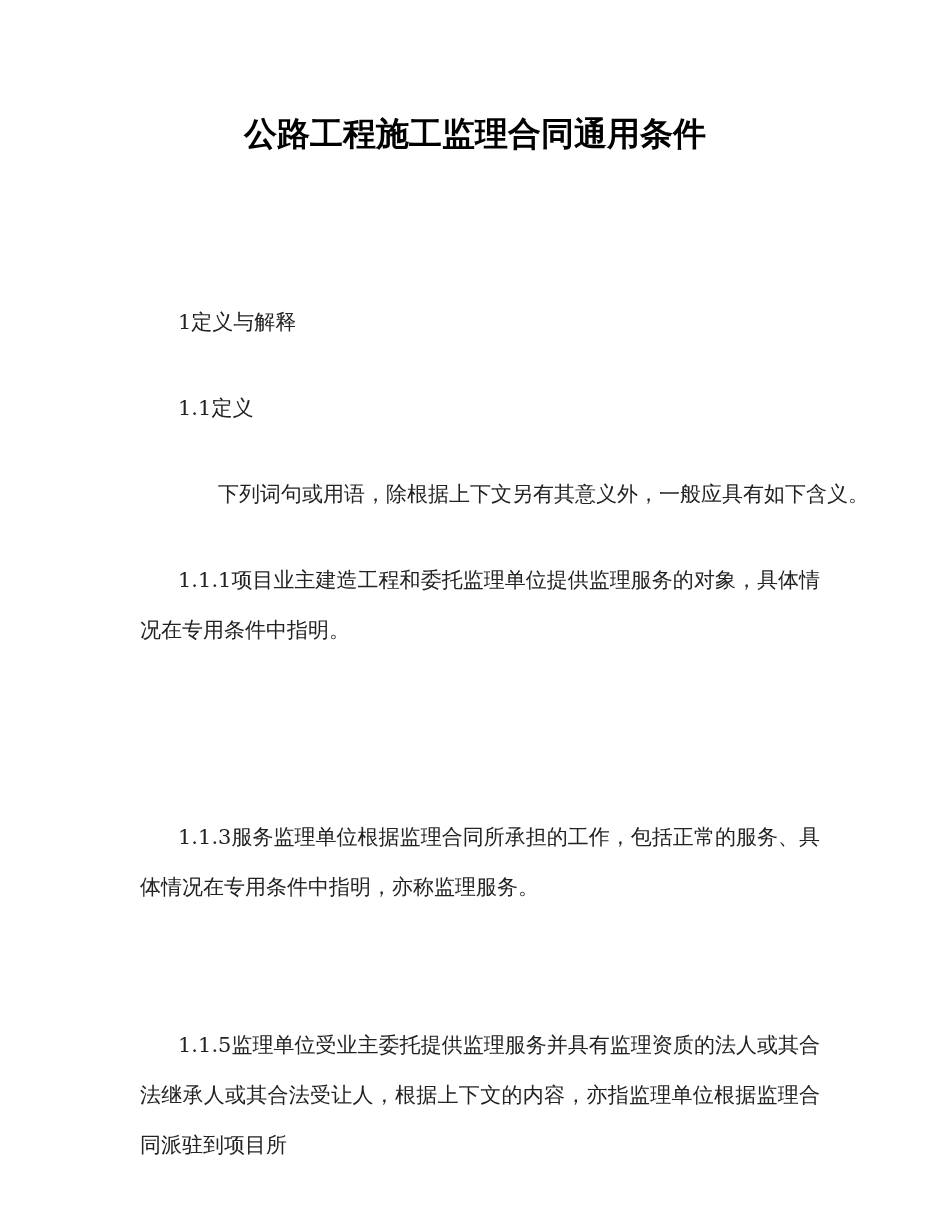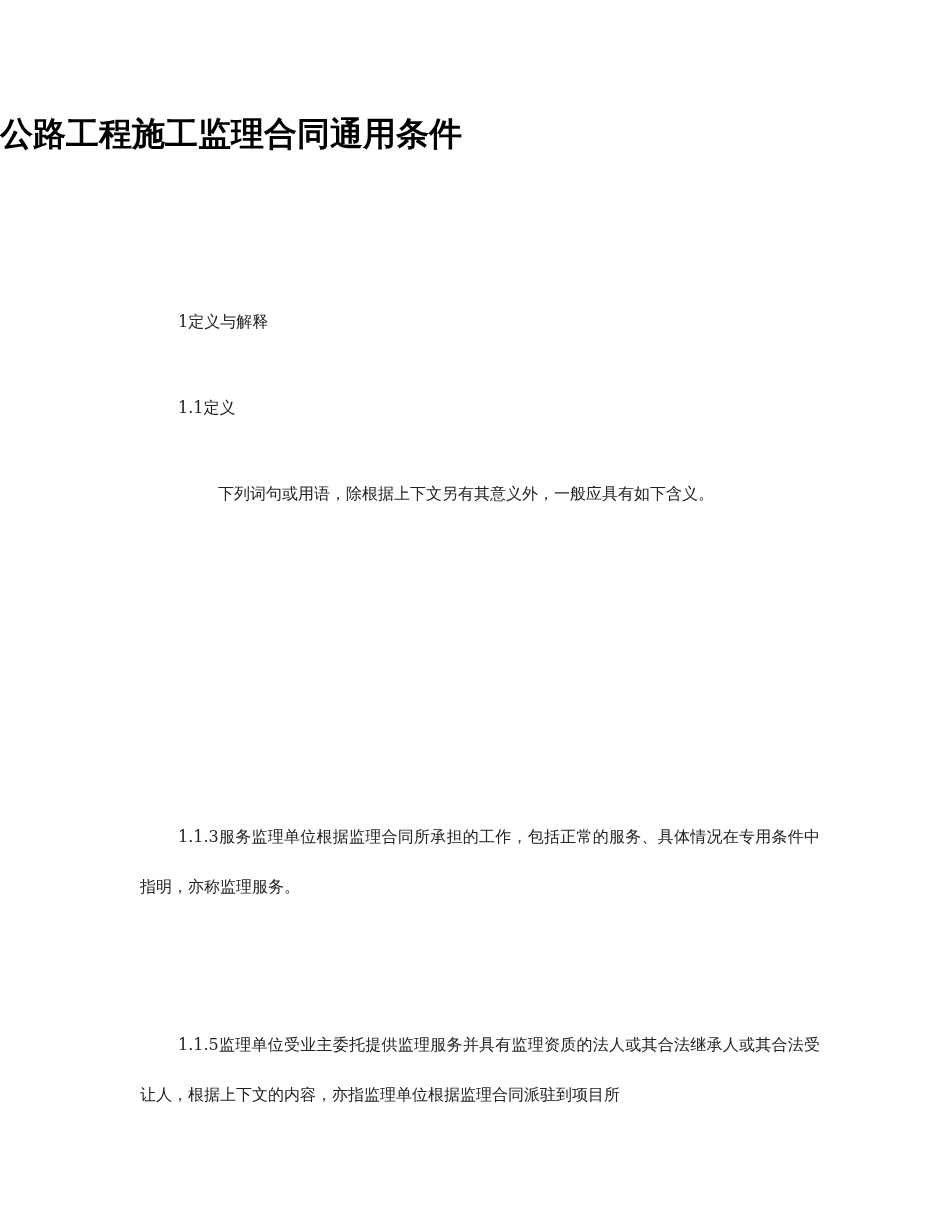--- a/index.html
+++ b/index.html
@@ -19,44 +19,45 @@
       position: absolute;
       left: 0; top: 0;
       width: 950px;
       height: 1230px;
     }
     .doc-title {
       position: absolute;
       left: 0;
       width: 950px;
       top: 112px;
-      text-align: left;
+      text-align: center;
       font-family: "DejaVu Sans", "Liberation Sans", sans-serif;
       font-weight: bold;
       font-size: 33px;
       line-height: 44px;
       color: #000;
       letter-spacing: 0px;
     }
     .para {
       position: absolute;
       left: 140px;
       width: 680px;
-      font-size: 16px;
+      font-size: 21px;
       line-height: 50px;
       color: #222;
       text-align: justify;
     }
     .para.indent { text-indent: 38px; }
     .para.heading { left: 178px; }
   </style>
 </head>
 <body>
 
 <div class="page">
   <div class="doc-title">公路工程施工监理合同通用条件</div>
 
   <div class="para heading" style="top:297px;">1定义与解释</div>
   <div class="para heading" style="top:383px;">1.1定义</div>
   <div class="para heading" style="top:469px;margin-left:40px;">下列词句或用语，除根据上下文另有其意义外，一般应具有如下含义。</div>
+  <div class="para indent" style="top:555px;">1.1.1项目业主建造工程和委托监理单位提供监理服务的对象，具体情况在专用条件中指明。</div>
   <div class="para indent" style="top:812px;">1.1.3服务监理单位根据监理合同所承担的工作，包括正常的服务、具体情况在专用条件中指明，亦称监理服务。</div>
   <div class="para indent" style="top:1020px;">1.1.5监理单位受业主委托提供监理服务并具有监理资质的法人或其合法继承人或其合法受让人，根据上下文的内容，亦指监理单位根据监理合同派驻到项目所</div>
 </div>
 
 </body></html>

